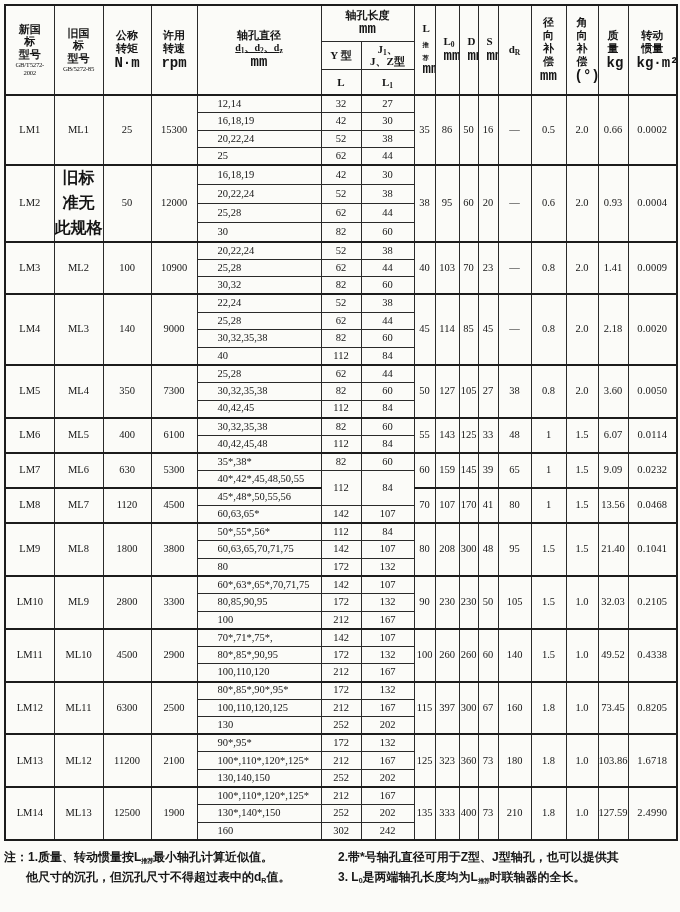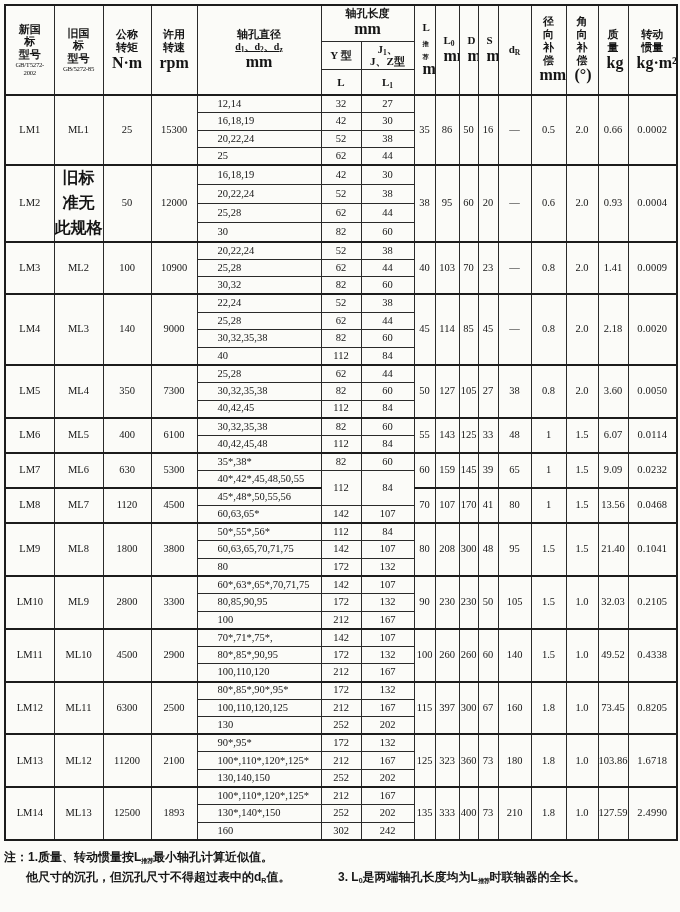--- a/index.html
+++ b/index.html
@@ -37,21 +37,21 @@
     vertical-align:middle;
     font-size:10.5px;
     line-height:1.18;
     overflow:hidden;
   }
   thead th {
     font-weight:600;
     font-size:11px;
     padding:1px 8px;
   }
-  thead .unit { font-size:16px; font-weight:600; }
+  thead .unit { font-size:14px; font-weight:600;font-family:Liberation Mono, monospace; }
   thead .tinystd { font-size:6.8px; font-weight:500; letter-spacing:-0.3px; }
   thead .formula { font-size:10px;text-decoration:underline; }
   sub { font-size:7.5px; vertical-align:-2px; line-height:0; }
   sub.cn-sub { font-size:6.3px; vertical-align:-2px; letter-spacing:-0.5px; }
 
   tbody tr { height:17.6px; }
   tbody td { font-size:10.5px; }
   tbody tr.group-start td { border-top:2px solid #1c1c1c; }
   td.c-bore { text-align:left; padding-left:20px; }
   td.old-cn {
@@ -543,21 +543,21 @@
         </tr>
         <tr>
           <td class="c-bore">130,140,150</td>
           <td class="c-num">252</td>
           <td class="c-num">202</td>
         </tr>
         <tr class="group-start">
           <td class="c-model" rowspan="3">LM14</td>
           <td class="c-old" rowspan="3">ML13</td>
           <td class="c-num" rowspan="3">12500</td>
-          <td class="c-num" rowspan="3">1893</td>
+          <td class="c-num" rowspan="3">1900</td>
           <td class="c-bore">100*,110*,120*,125*</td>
           <td class="c-num">212</td>
           <td class="c-num">167</td>
           <td class="c-num" rowspan="3">135</td>
           <td class="c-num" rowspan="3">333</td>
           <td class="c-num" rowspan="3">400</td>
           <td class="c-num" rowspan="3">73</td>
           <td class="c-num" rowspan="3">210</td>
           <td class="c-num" rowspan="3">1.8</td>
           <td class="c-num" rowspan="3">1.0</td>
@@ -575,20 +575,23 @@
           <td class="c-num">242</td>
         </tr>
       </tbody>
   </table>
 
   <div class="notes">
     <div class="note-line">
       <div class="note-left">
         <span>注：1.质量、转动惯量按L</span><sub class="cn-sub">推荐</sub><span>最小轴孔计算近似值。</span>
       </div>
+      <div class="note-right">
+        <span>2.带*号轴孔直径可用于Z型、J型轴孔，也可以提供其</span>
+      </div>
     </div>
     <div class="note-line">
       <div class="note-left indent">
         <span>他尺寸的沉孔，但沉孔尺寸不得超过表中的d</span><sub>R</sub><span>值。</span>
       </div>
       <div class="note-right">
         <span>3. L</span><sub>0</sub><span>是两端轴孔长度均为L</span><sub class="cn-sub">推荐</sub><span>时联轴器的全长。</span>
       </div>
     </div>
   </div>

